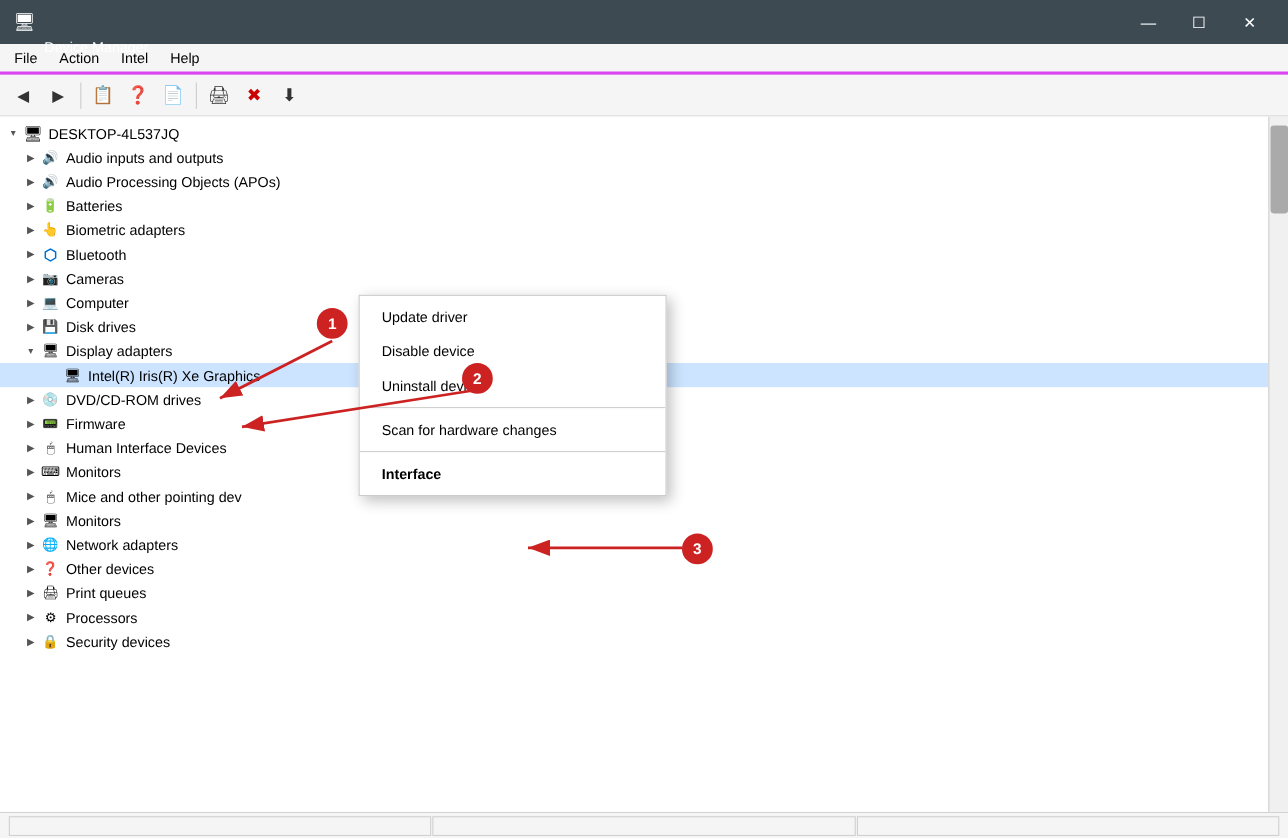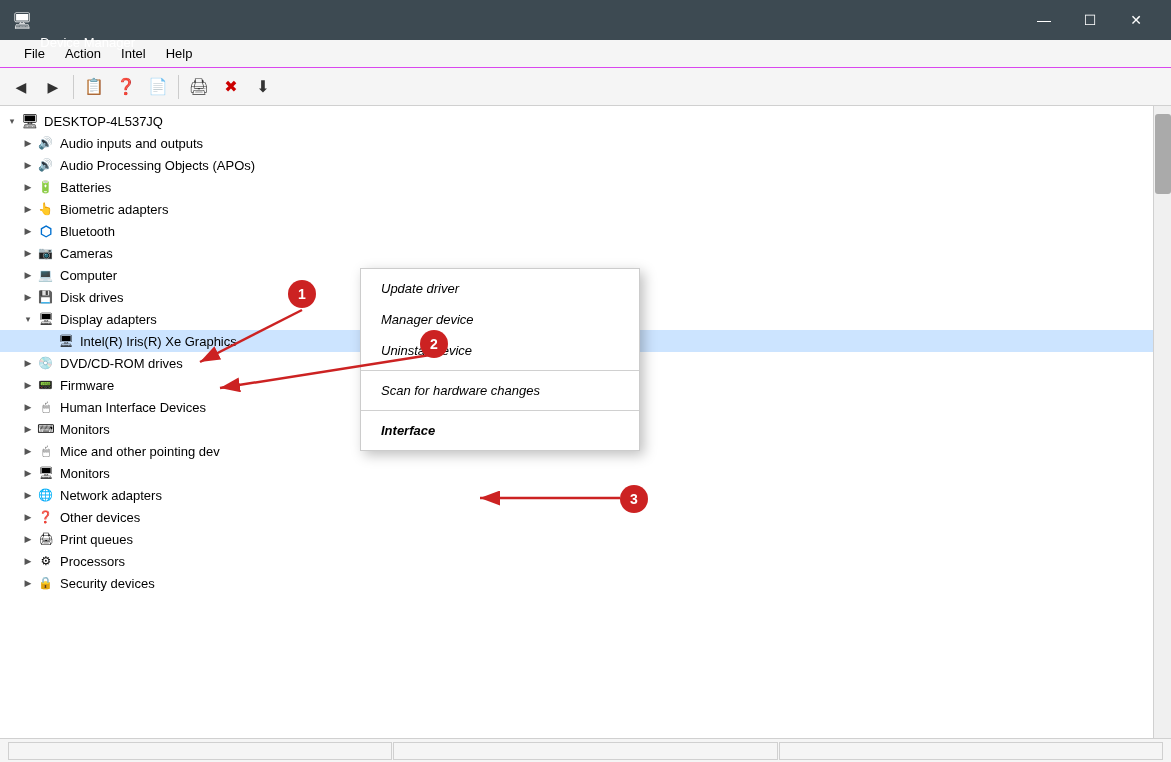--- a/index.html
+++ b/index.html
@@ -24,22 +24,22 @@
       color: white; font-size: 14px; cursor: pointer;
       background: transparent; border: none;
     }
 
     
     .menu-bar {
       background: #f5f5f5;
       height: 28px;
       display: flex;
       align-items: center;
-      border-bottom: 1px solid #d946ef;
-      padding: 0 14px;
+      border-bottom: 3px solid #d946ef;
+      padding: 0 3px;
     }
     .menu-item {
       padding: 4px 10px;
       cursor: pointer;
       font-size: 13px;
       color: #000;
     }
 
     
     .toolbar {
@@ -135,28 +135,27 @@
       border: 1px solid #d0d0d0;
       height: 18px;
       padding: 0 6px;
       display: flex; align-items: center;
     }
 
     
     .context-menu {
       position: absolute;
       top: 268px;
-      left: 360px;
+      left: 326px;
       width: 280px;
       background: white;
       border: 1px solid #ccc;
       box-shadow: 4px 4px 12px rgba(0,0,0,0.25);
       z-index: 100;
       padding: 4px 0;
-      font-style: italic;
     }
     .context-menu-item {
       padding: 8px 20px;
       cursor: pointer;
       font-size: 13px;
       color: #000;
     }
     .context-menu-item.bold { font-weight: bold; }
     .context-menu-sep {
       height: 1px;
@@ -349,21 +348,21 @@
   </div>
 
   <div class="status-bar">
     <div class="status-section"></div>
     <div class="status-section"></div>
     <div class="status-section"></div>
   </div>
 
   <div class="context-menu">
     <div class="context-menu-item">Update driver</div>
-    <div class="context-menu-item">Manager device</div>
+    <div class="context-menu-item">Disable device</div>
     <div class="context-menu-item">Uninstall device</div>
     <div class="context-menu-sep"></div>
     <div class="context-menu-item">Scan for hardware changes</div>
     <div class="context-menu-sep"></div>
     <div class="context-menu-item bold"><strong>Interface</strong></div>
   </div>
 
   <svg class="arrows-overlay" xmlns="http://www.w3.org/2000/svg">
 
     <defs>

